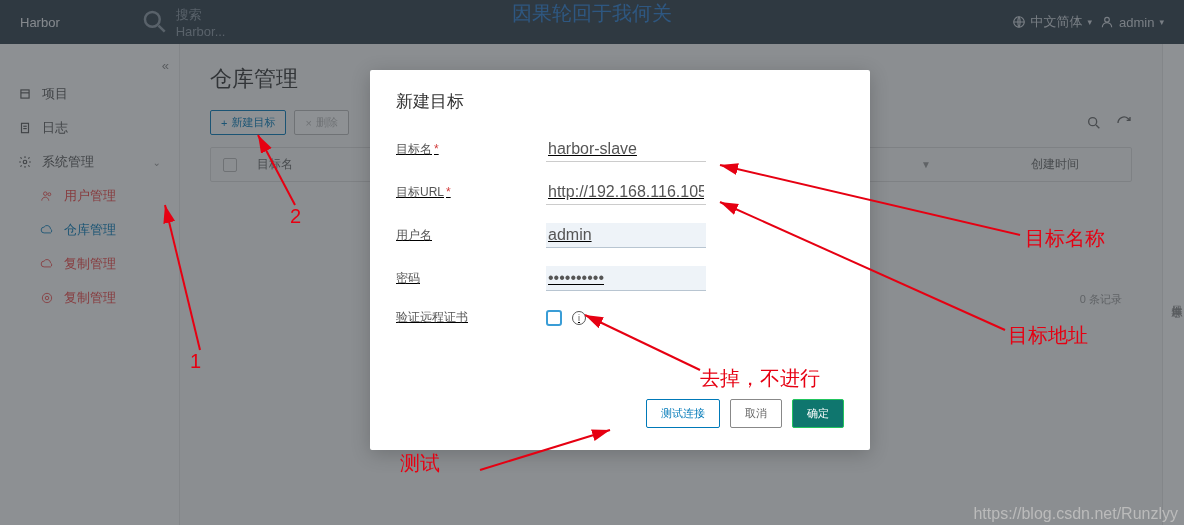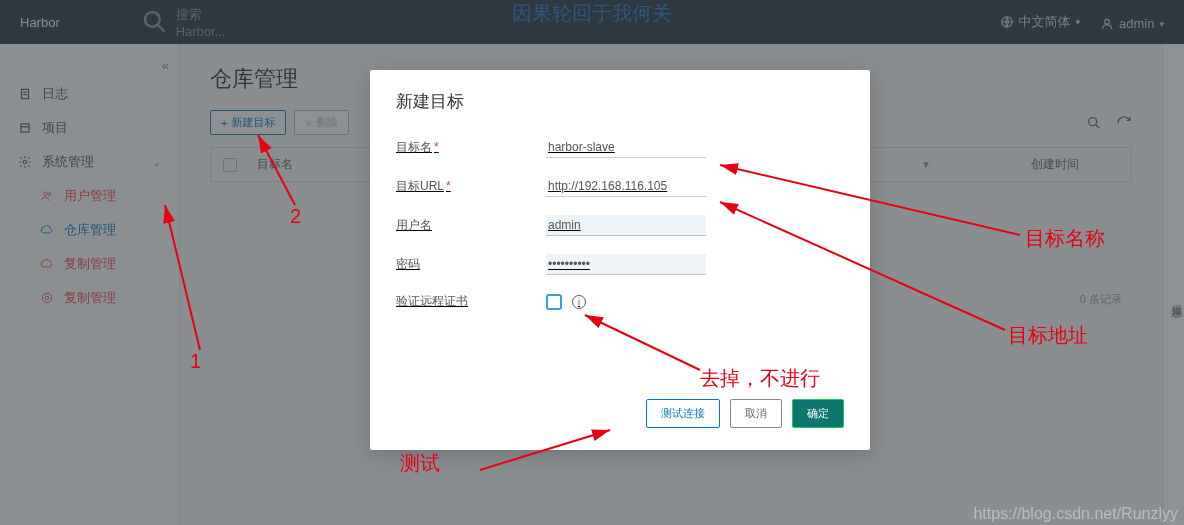--- a/index.html
+++ b/index.html
@@ -44,22 +44,22 @@
     .header-search {
       display: flex;
       align-items: center;
       color: #8a97a2;
       gap: 6px;
     }
     .header-right {
       position: absolute;
       right: 20px;
       display: flex;
-      align-items: flex-end;
-      gap: 20px;
+      align-items: center;
+      gap: 8px;
       color: #d0d6dc;
     }
     .header-right .item {
       display: flex;
       align-items: center;
       gap: 5px;
     }
     .header-right svg {
       width: 14px;
       height: 14px;
@@ -224,21 +224,21 @@
     }
     .form-label .req {
       color: #d13b3b;
       margin-left: 2px;
     }
     .form-input {
       flex: 1;
       max-width: 160px;
       border: none;
       border-bottom: 1px solid #ccc;
-      font-size: 12px;
+      font-size: 16px;
       padding: 3px 2px;
       outline: none;
       color: #555;
     }
     .form-input.filled {
       background: #eef3f8;
       border-bottom-color: #b8c5d1;
     }
     .form-check {
       width: 16px;
@@ -345,32 +345,32 @@
     </div>
   </div>
 </div>
 
 <div class="body-wrap">
   <div class="sidebar">
     <div class="sidebar-collapse">«</div>
 
     <div class="side-item">
       <svg viewBox="0 0 24 24" fill="none" stroke="currentColor" stroke-width="2">
+          <rect x="5" y="5" width="14" height="14"></rect>
+          <line x1="5" y1="10" x2="19" y2="10"></line>
+        </svg>
+      <span>项目</span>
+    </div>
+    <div class="side-item">
+      <svg viewBox="0 0 24 24" fill="none" stroke="currentColor" stroke-width="2">
           <rect x="6" y="4" width="12" height="16"></rect>
           <line x1="9" y1="9" x2="15" y2="9"></line>
           <line x1="9" y1="13" x2="15" y2="13"></line>
         </svg>
       <span>日志</span>
-    </div>
-    <div class="side-item">
-      <svg viewBox="0 0 24 24" fill="none" stroke="currentColor" stroke-width="2">
-          <rect x="5" y="5" width="14" height="14"></rect>
-          <line x1="5" y1="10" x2="19" y2="10"></line>
-        </svg>
-      <span>项目</span>
     </div>
     <div class="side-item">
       <svg viewBox="0 0 24 24" fill="none" stroke="currentColor" stroke-width="2">
           <circle cx="12" cy="12" r="3"></circle>
           <path d="M12 2v3M12 19v3M4.2 4.2l2.1 2.1M17.7 17.7l2.1 2.1M2 12h3M19 12h3M4.2 19.8l2.1-2.1M17.7 6.3l2.1-2.1"></path>
         </svg>
       <span>系统管理</span>
       <span class="chev">⌄</span>
     </div>
     <div class="side-item sub">

